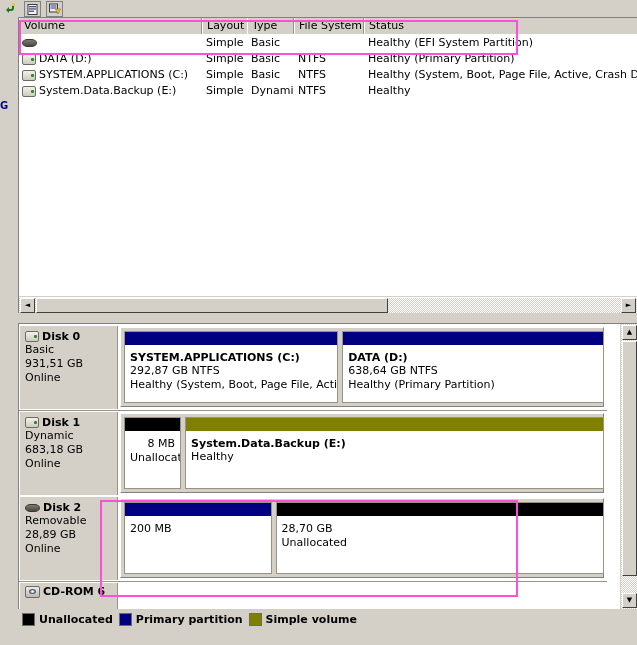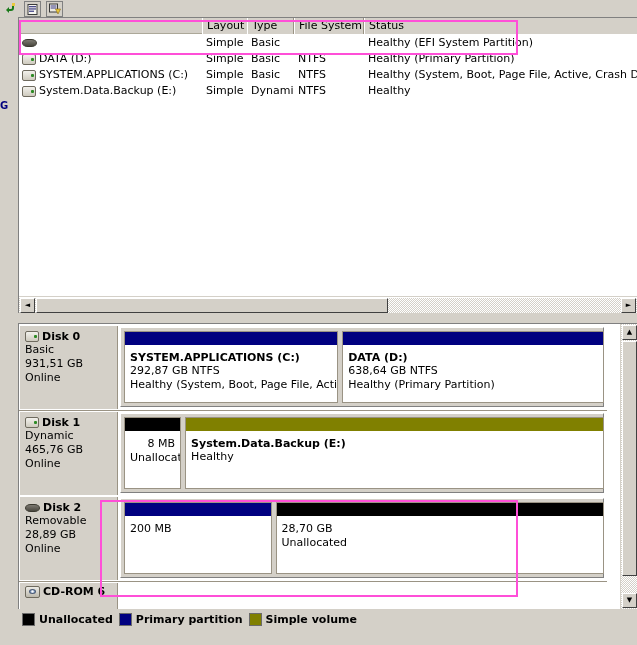--- a/index.html
+++ b/index.html
@@ -273,20 +273,21 @@
     </div>
   </div>
 
   <div class="gutter">
     <div class="gutter-frag">G</div>
   </div>
 
   <div class="vol-panel">
 
     <div class="vol-header" id="vol-header">
+        <div class="vh-cell" style="left: 0px; width: 183px;">Volume</div>
         <div class="vh-cell" style="left: 183px; width: 65px;">Layout</div>
         <div class="vh-cell" style="left: 228px; width: 47px;">Type</div>
         <div class="vh-cell" style="left: 275px; width: 70px;">File System</div>
         <div class="vh-cell" style="left: 345px; width: 274px;">Status</div>
       </div>
 
     <div class="vol-rows" id="vol-rows">
         <div class="vol-row">
           <div class="vr-cell vr-name" style="left: 0px; width: 183px;">
             <span class="ico-removable"></span>
@@ -374,21 +375,21 @@
             </div>
           </div>
         </div>
         <div class="disk-row" style="top: 87px; height: 86px;">
           <div class="disk-info">
             <div class="di-title">
               <span class="ico-drive"></span>
               <span>Disk 1</span>
             </div>
             <div class="di-line">Dynamic</div>
-            <div class="di-line">465,76 GB</div>
+            <div class="di-line">683,18 GB</div>
             <div class="di-line">Online</div>
           </div>
           <div class="part-area">
             <div class="part" style="flex: 0 0 12%; text-align: right;">
               <div class="part-bar" style="background: rgb(0, 0, 0);"></div>
               <div class="part-body">
                 <div class="pb-line">8 MB</div>
                 <div class="pb-line">Unallocate</div>
               </div>
             </div>

